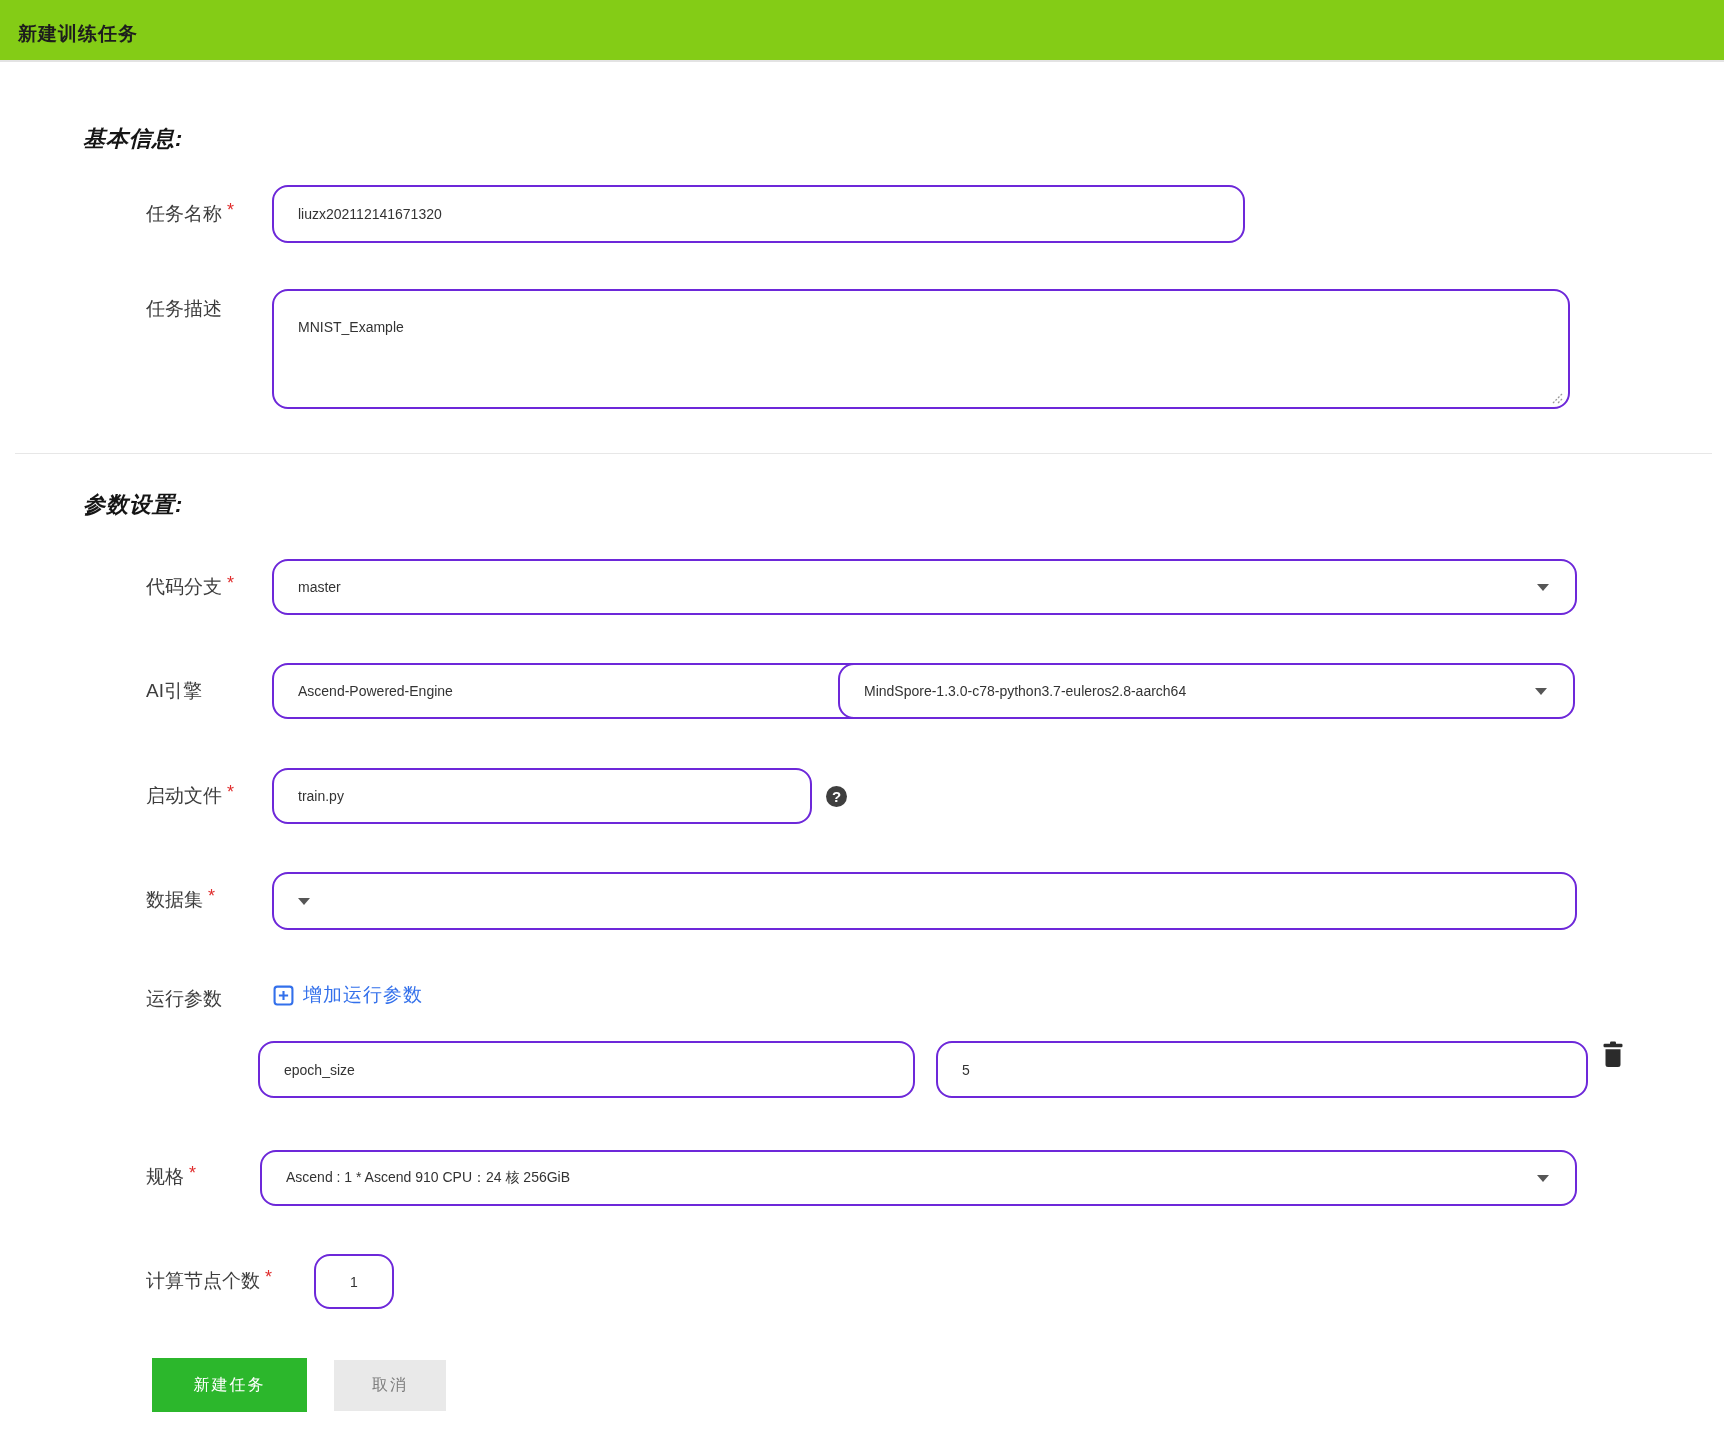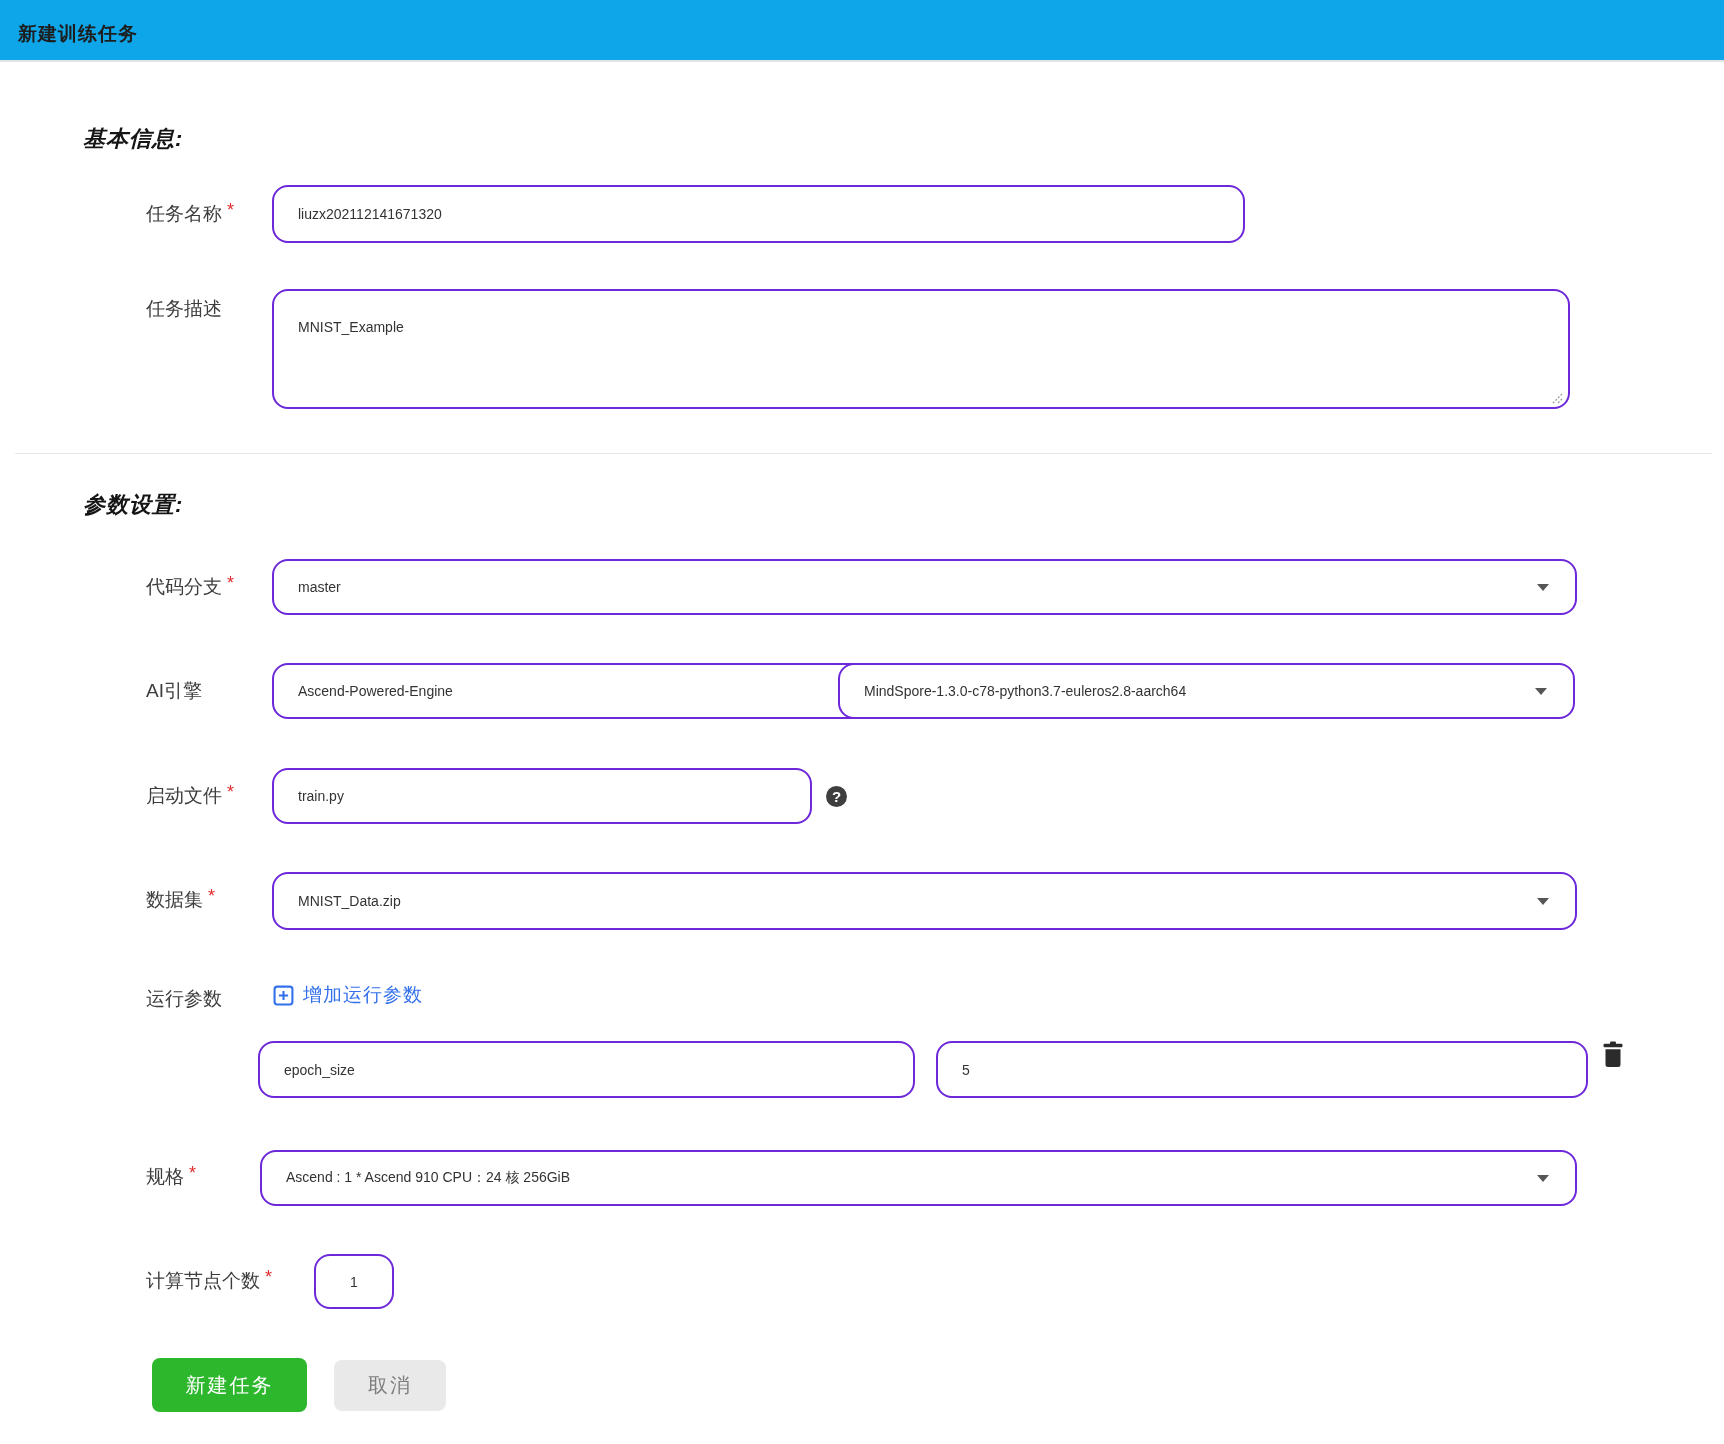--- a/index.html
+++ b/index.html
@@ -1,19 +1,19 @@
 <!DOCTYPE html>
 <html><head>
 <meta charset="utf-8">
 <style>
   html,body { margin:0; padding:0; background:#fff; }
   body { font-family:"Liberation Sans","DejaVu Sans",sans-serif; color:#333; }
   .page { position:relative; width:1724px; height:1444px; background:#fff; overflow:hidden; }
 
-  .hdr { position:absolute; left:0; top:0; right:0; height:62px; background:#0ea5e9; border-bottom:2px solid #e3e3e3; box-sizing:border-box; }
+  .hdr { position:absolute; left:0; top:0; right:0; height:62px; background:#84cc16; border-bottom:2px solid #e3e3e3; box-sizing:border-box; }
   .hdr h1 { margin:0; padding:21px 0 0 18px; font-size:19px; font-weight:700; color:#1d1d1d; letter-spacing:1px; }
 
   .sec { position:absolute; left:83px; margin:0; font-size:22px; font-weight:700; color:#151515; letter-spacing:1px;font-style:italic; }
 
   .lbl { position:absolute; left:146px; font-size:19px; color:#3d3d3d; white-space:nowrap; }
   .req { color:#e02d2d; margin-left:5px; font-size:18px; position:relative; top:-4px; }
 
   .box { position:absolute; box-sizing:border-box; background:#fff; border:2px solid #6d28d9; border-radius:16px; font-size:14px; color:#333; }
   input.box { padding:0 10px 0 24px; outline:none; font-family:"Liberation Sans","DejaVu Sans",sans-serif; }
   textarea.box { padding:27px 24px; resize:none; outline:none; font-family:"Liberation Sans","DejaVu Sans",sans-serif; line-height:1.35; }
@@ -27,21 +27,21 @@
   .link { position:absolute; display:flex; align-items:center; gap:9px; color:#3370eb; font-size:19px; cursor:pointer; text-decoration:none; }
   .link .txt { letter-spacing:1px; }
 
   .help { position:absolute; width:21px; height:21px; border-radius:50%; background:#3f3f3f; color:#fff;
           font-size:15px; font-weight:700; display:flex; align-items:center; justify-content:center; cursor:pointer; }
 
   .icon-btn { position:absolute; background:none; border:none; padding:0; cursor:pointer; line-height:0; }
 
   .grip { position:absolute; cursor:nwse-resize; line-height:0; }
 
-  .btn { position:absolute; border:none; border-radius:8px; font-size:20px; cursor:pointer; letter-spacing:2px;
+  .btn { position:absolute; border:none; border-radius:0; font-size:16px; cursor:pointer; letter-spacing:2px;
          font-family:Liberation Mono, monospace; }
   .btn-green { background:#2cb72c; color:#ffffff; }
   .btn-gray  { background:#e9e9e9; color:#7d7d7d; }
 
   .small-input { text-align:center; padding:0 !important; }
 </style>
 </head>
 <body>
 
 <div class="page">
@@ -84,21 +84,20 @@
   </div>
 
   <div class="lbl" style="top:783px"><span>启动文件</span><span class="req">*</span></div>
   <input class="box" style="left: 272px; top: 768px; width: 540px; height: 56px;" value="train.py">
   <span class="help" style="left:826px; top:786px">
       <span>?</span>
     </span>
 
   <div class="lbl" style="top:887px"><span>数据集</span><span class="req">*</span></div>
   <div class="box select" style="left:272px; top:872px; width:1305px; height:58px">
-    <span class="val">MNIST_Data.zip</span>
     <span class="caret"></span>
   </div>
 
   <div class="lbl" style="top:986px"><span>运行参数</span></div>
   <a class="link" style="left:273px; top:982px">
     <span style="line-height:0">
       <svg width="21" height="21" viewBox="0 0 20 20">
         <rect x="1.5" y="1.5" width="17" height="17" rx="2.5" fill="none" stroke="#3370eb" stroke-width="2"></rect>
         <path d="M10 5.6 V14.4 M5.6 10 H14.4" stroke="#3370eb" stroke-width="2" fill="none"></path>
       </svg>

